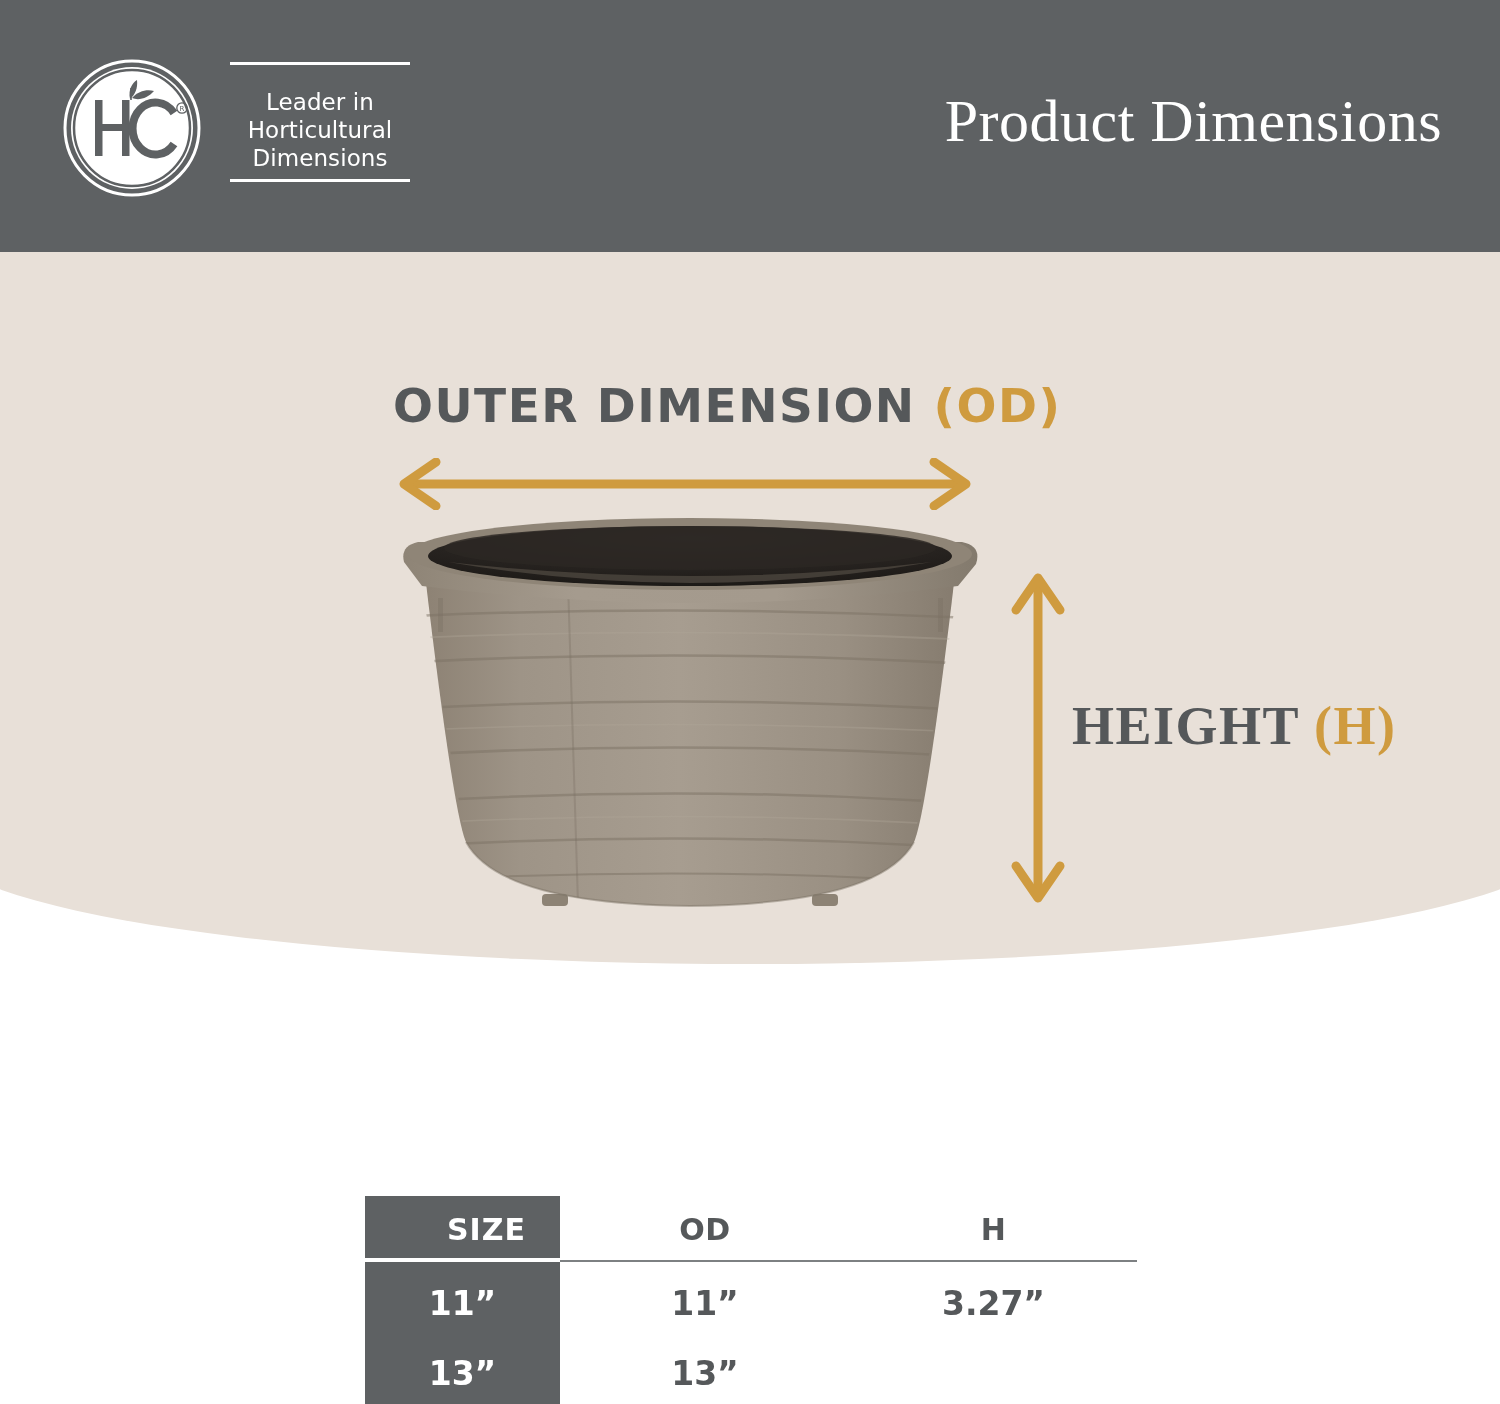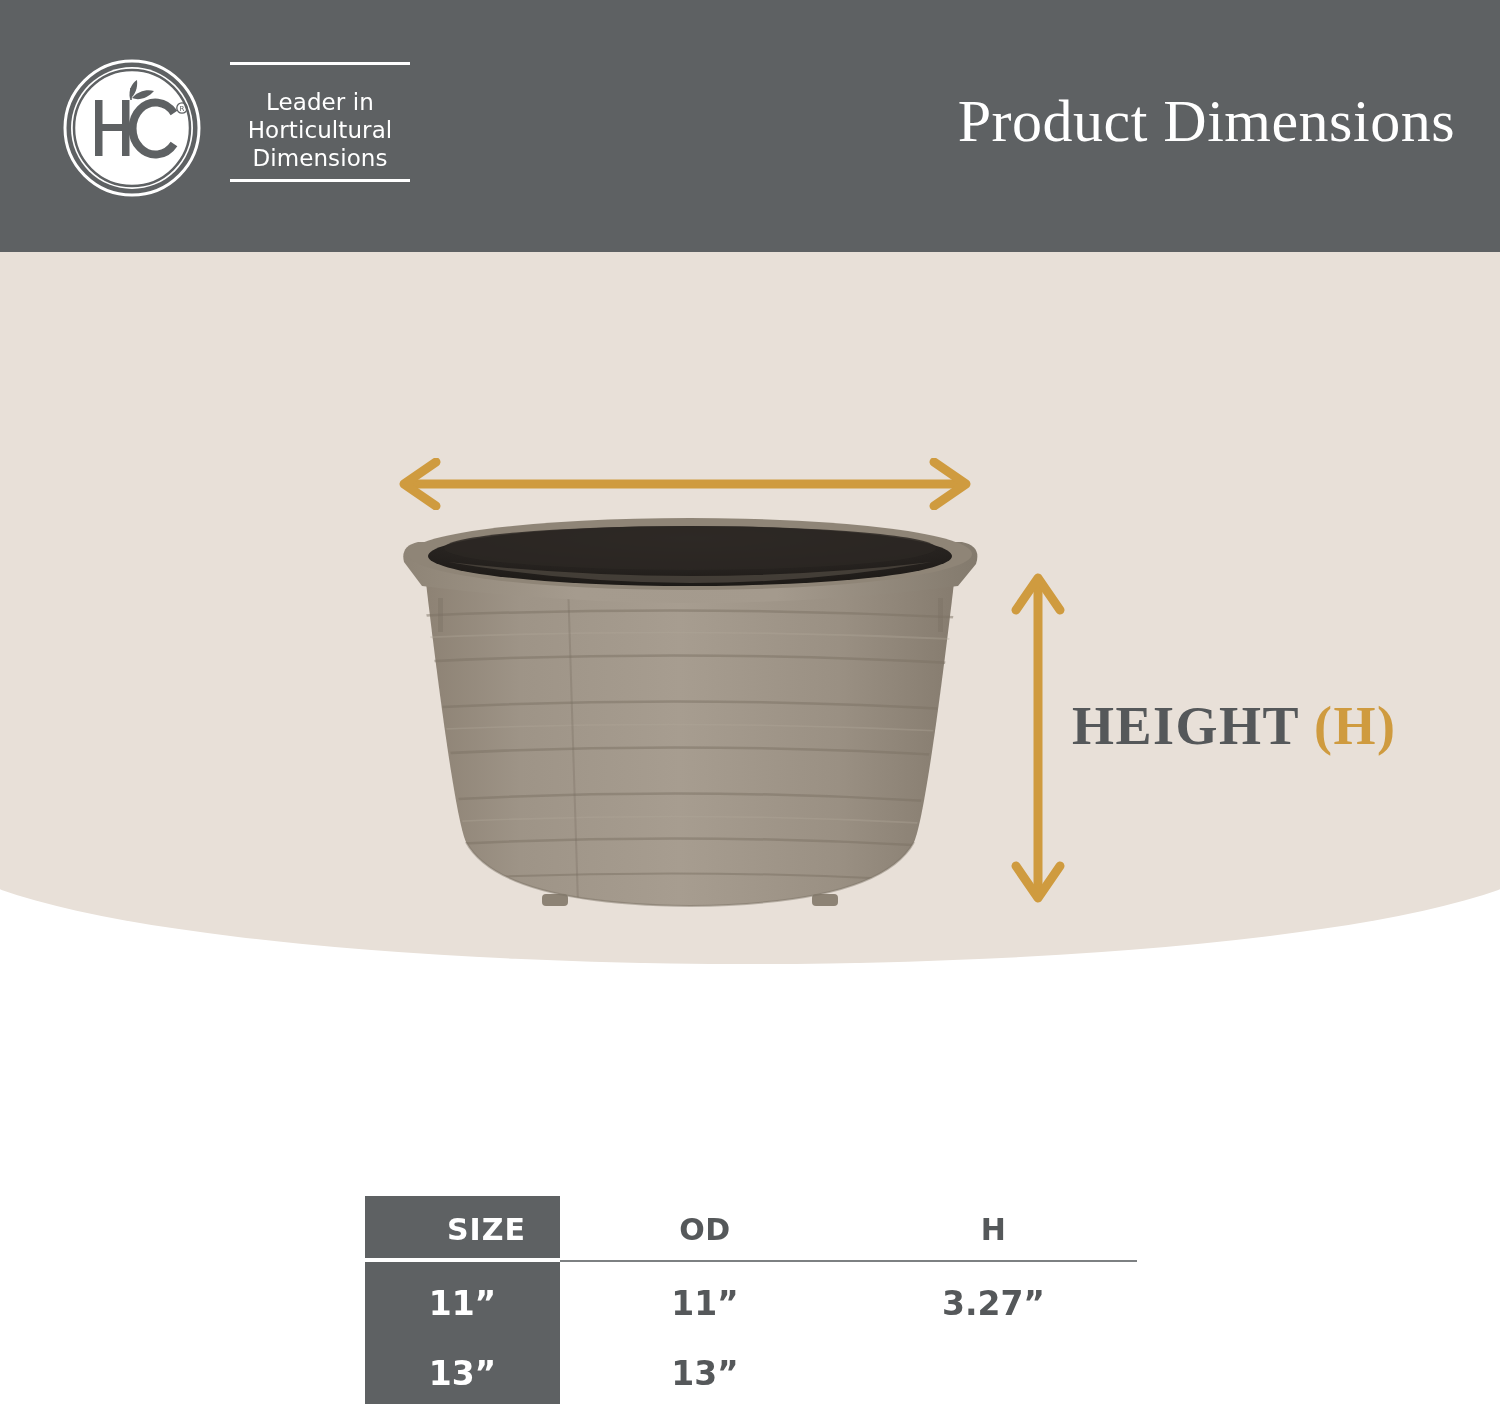--- a/index.html
+++ b/index.html
@@ -59,21 +59,21 @@
     font-family: "DejaVu Sans", sans-serif;
     font-size: 23px;
     line-height: 28px;
     padding: 8px 0 7px 0;
     letter-spacing: 0.1px;
     margin-top: 15px;
   }
 
   .page-title {
     position: absolute;
-    right: 45px;
+    right: 58px;
     top: 86px;
     color: #ffffff;
     font-family: "Liberation Serif", serif;
     font-size: 60px;
     line-height: 70px;
     letter-spacing: 0.5px;
     white-space: nowrap;
   }
 
   
@@ -235,20 +235,21 @@
         </div>
         <div class="logo-rule"></div>
       </div>
     </div>
 
     <div class="page-title">Product Dimensions</div>
   </div>
 
   <div class="beige-panel"></div>
 
+  <div class="od-label"><span>OUTER DIMENSION </span><span class="gold-txt">(OD)</span></div>
 
   <div class="arrow-h">
     <svg width="586" height="52" viewBox="0 0 586 52">
       <line x1="14" y1="26" x2="572" y2="26" stroke="#cf9b3f" stroke-width="9" stroke-linecap="round"></line>
       <polyline points="44,4 12,26 44,48" fill="none" stroke="#cf9b3f" stroke-width="9" stroke-linecap="round" stroke-linejoin="round"></polyline>
       <polyline points="542,4 574,26 542,48" fill="none" stroke="#cf9b3f" stroke-width="9" stroke-linecap="round" stroke-linejoin="round"></polyline>
     </svg>
   </div>
 
   <div class="planter">

